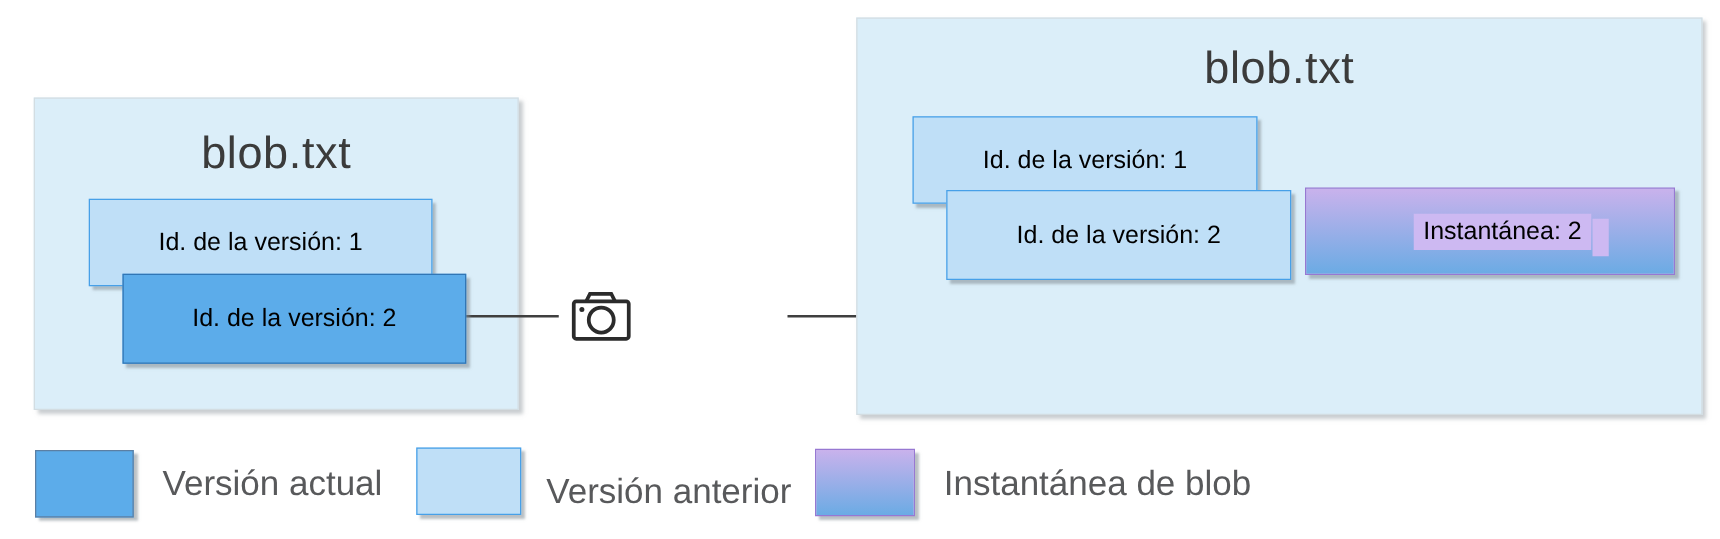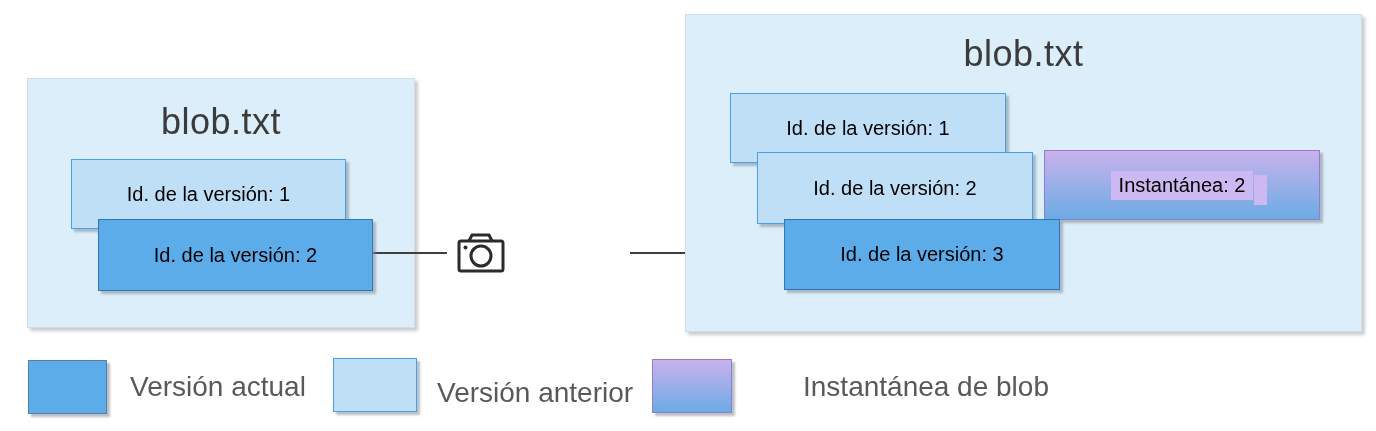--- a/index.html
+++ b/index.html
@@ -19,20 +19,21 @@
   .vbox{
     position:absolute;display:flex;align-items:center;justify-content:center;
     font-size:20px;color:var(--label_text);
     box-shadow:3px 3px 2px rgba(130,140,148,0.55);
   }
   .vbox.previous{background:var(--previous_fill);border:1px solid var(--previous_border);align-items:center;}
   .vbox.current{background:var(--current_fill);border:1px solid var(--current_border);}
   .vbox.snapshot{
     background:linear-gradient(180deg,var(--snapshot_top) 0%,var(--snapshot_bottom) 100%);
     border:1px solid var(--snapshot_border);
+    padding-left:20px;
   }
   .snap-text{background:var(--snapshot_highlight);padding:3px 8px;}
   .snap-extra{
     position:absolute;width:13px;height:30px;background:var(--snapshot_highlight);
     right:52px;top:24px;
   }
   .hline{position:absolute;height:2px;background:var(--arrow);}
   .connector-label{
     position:absolute;font-size:22px;color:var(--legend_text);white-space:nowrap;
   }
@@ -88,29 +89,26 @@
     <div class="vbox previous" style="left:44px;top:78px;width:274px;height:68px;z-index:1;">
       <span>Id. de la versión: 1</span>
     </div>
     <div class="vbox previous" style="left:71px;top:137px;width:274px;height:70px;z-index:2;">
       <span>Id. de la versión: 2</span>
     </div>
     <div class="vbox snapshot" style="left:358px;top:135px;width:274px;height:68px;z-index:3;">
       <span class="snap-text">Instantánea: 2</span>
       <span class="snap-extra"></span>
     </div>
-    <div class="vbox current" style="left:98px;top:204px;width:274px;height:69px;z-index:4;">
-      <span>Id. de la versión: 3</span>
-    </div>
   </section>
 
   <div>
     <div class="legend-swatch current" style="left:28px;top:360px;width:77px;height:52px;"></div>
     <div class="legend-label" style="left:130px;top:371px;">Versión actual</div>
 
     <div class="legend-swatch previous" style="left:333px;top:358px;width:82px;height:52px;"></div>
     <div class="legend-label" style="left:437px;top:377px;">Versión anterior</div>
 
     <div class="legend-swatch snapshot" style="left:652px;top:359px;width:78px;height:52px;"></div>
-    <div class="legend-label" style="left:755px;top:371px;margin-left:48px;">Instantánea de blob</div>
+    <div class="legend-label" style="left:755px;top:371px;">Instantánea de blob</div>
   </div>
 
 </div>
 
 </body></html>

